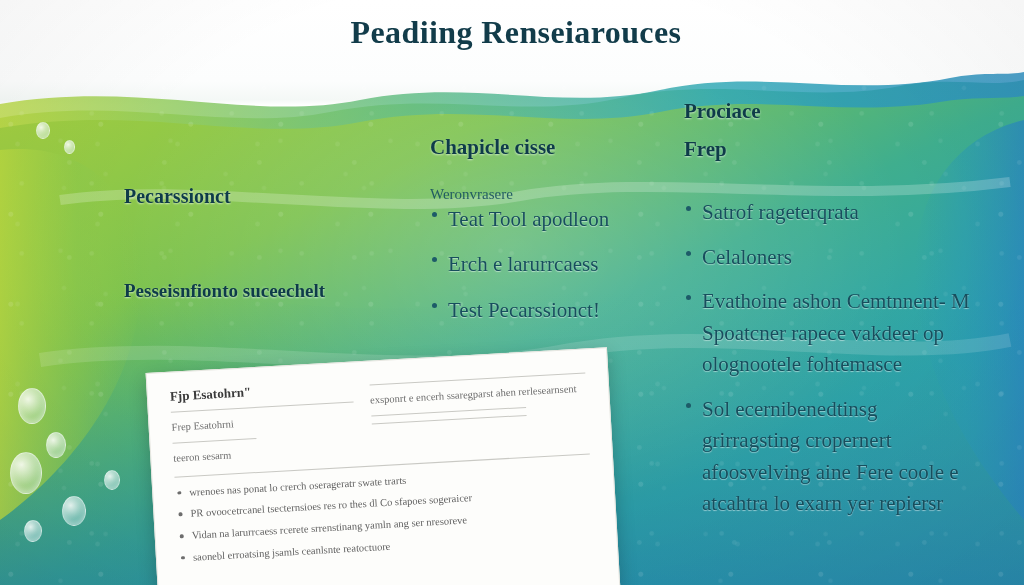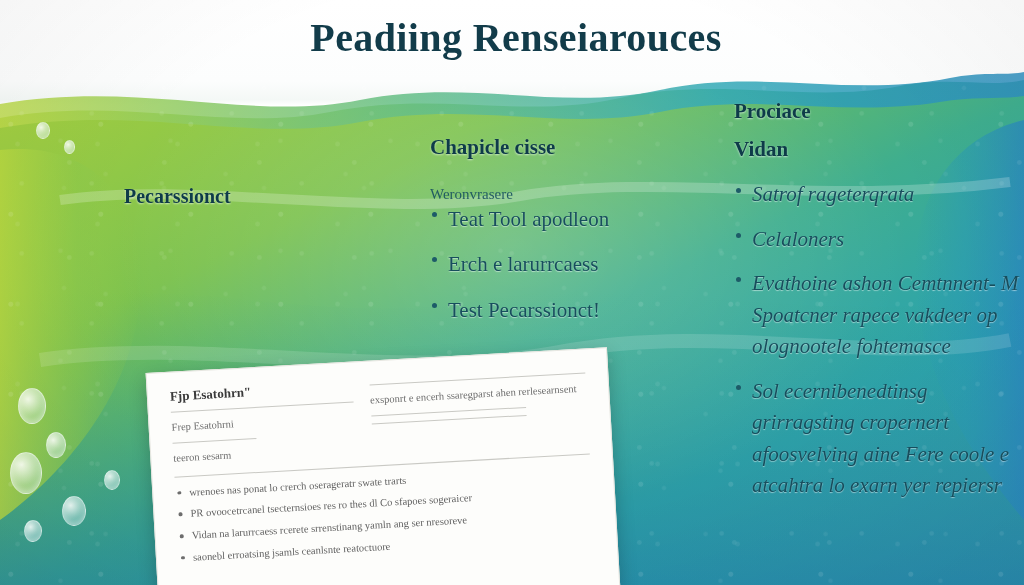--- a/index.html
+++ b/index.html
@@ -51,21 +51,21 @@
     pointer-events: none;
   }
 
   
   .title {
     position: absolute;
     left: 8px;
     right: 0;
     top: 14px;
     text-align: center;
-    font-size: 40px;
+    font-size: 32px;
     font-weight: 700;
     letter-spacing: .4px;
     color: #123c4a;
     text-shadow: 0 1px 2px rgba(255,255,255,.85);
     font-family: "Liberation Serif", serif;
   }
 
   
   .col {
     position: absolute;
@@ -83,21 +83,21 @@
     font-weight: 700;
     font-size: 19px;
     line-height: 1.25;
     color: #0e3b49;
     text-shadow: 0 1px 2px rgba(255,255,255,.6);
     margin-top: 70px;
   }
 
   #col-left  { left: 96px;  top: 184px;  width: 300px; margin-left: 28px; }
   #col-mid   { left: 430px; top: 132px;  width: 250px; }
-  #col-right { left: 734px; top: 96px;   width: 290px; }
+  #col-right { left: 684px; top: 96px;   width: 290px; }
 
   .col-mid-head, .col-right-head {
     font-weight: 700;
     font-size: 21px;
     color: #0e3b49;
     line-height: 1.5;
     text-shadow: 0 1px 2px rgba(255,255,255,.6);
   }
   .head-line2 { margin-top: 6px; }
 
@@ -270,36 +270,37 @@
   <div class="drop" style="left:62px;  top:496px; width:22px; height:28px;"></div>
   <div class="drop" style="left:24px;  top:520px; width:16px; height:20px;"></div>
   <div class="drop" style="left:104px; top:470px; width:14px; height:18px;"></div>
   <div class="drop" style="left:36px;  top:122px; width:12px; height:15px;"></div>
   <div class="drop" style="left:64px;  top:140px; width:9px;  height:12px;"></div>
 
   <div class="title">Peadiing Renseiarouces</div>
 
   <div class="col" id="col-left">
     <div class="col-heading">Pecarssionct</div>
+    <div class="col-sub">Pesseisnfionto suceechelt</div>
   </div>
 
   <div class="col" id="col-mid">
     <div class="col-mid-head">Chapicle cisse</div>
     <div class="intro-line">Weronvrasere</div>
     <ul class="bullets">
       <li>Teat Tool apodleon</li>
       <li>Erch e larurrcaess</li>
       <li>Test Pecarssionct!</li>
     </ul>
   </div>
 
   <div class="col" id="col-right">
     <div class="col-right-head">Prociace</div>
-    <div class="col-right-head head-line2">Vidan</div>
-    <ul class="bullets" style="margin-top:14px;font-style:italic;">
+    <div class="col-right-head head-line2">Frep</div>
+    <ul class="bullets" style="margin-top:32px;">
       <li>Satrof rageterqrata</li>
       <li>Celaloners</li>
       <li>Evathoine ashon Cemtnnent- M Spoatcner rapece vakdeer op olognootele fohtemasce</li>
       <li>Sol ecernibenedtinsg grirragsting cropernert afoosvelving aine Fere coole e atcahtra lo exarn yer repiersr</li>
     </ul>
   </div>
 
   <div class="paper">
     <div class="paper-inner">
       <div class="paper-head-row">

